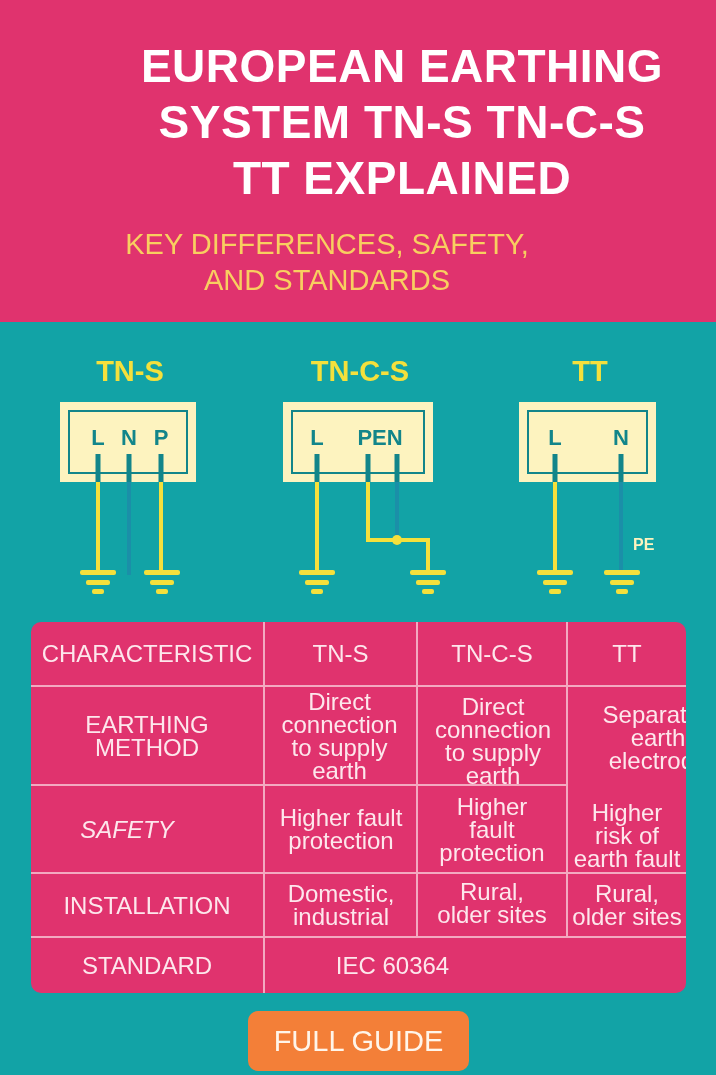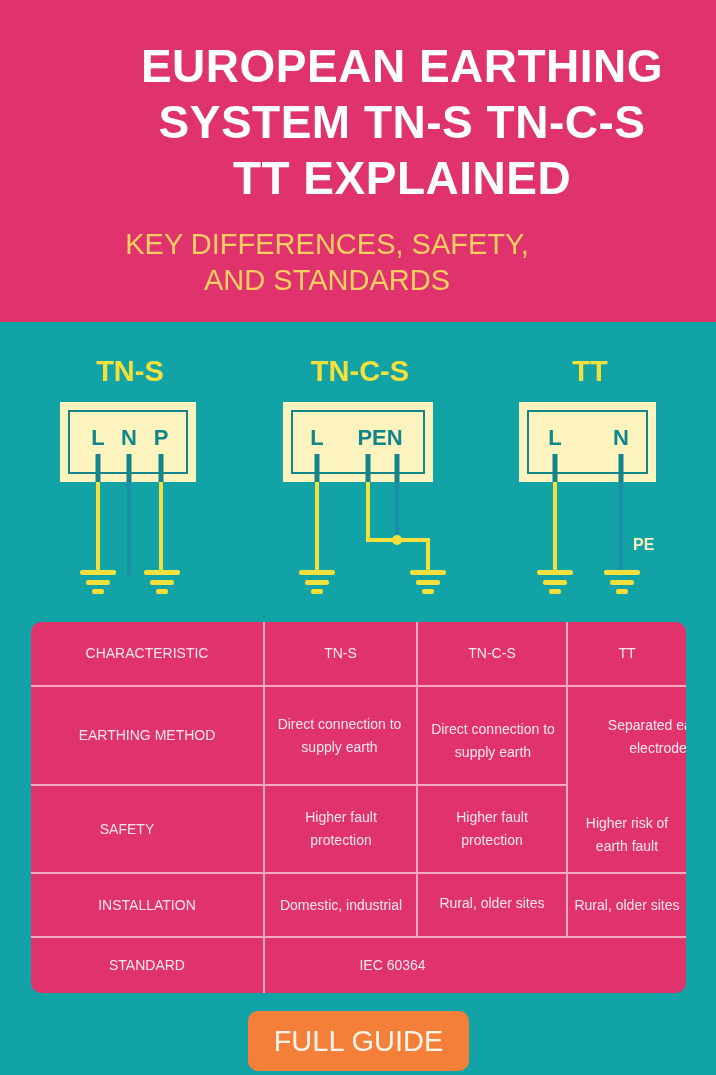--- a/index.html
+++ b/index.html
@@ -3,21 +3,21 @@
 <meta charset="utf-8">
 <style>
   html,body{margin:0;padding:0;}
   body{width:716px;height:1075px;position:relative;overflow:hidden;font-family:"Liberation Sans",sans-serif;background:#12a3a6;}
   .header{position:absolute;left:0;top:0;width:716px;height:322px;background:#e0336e;}
   .title{position:absolute;left:0;top:38px;width:716px;text-align:center;color:#ffffff;font-weight:bold;font-size:46px;line-height:56px;letter-spacing:0.5px;padding-left:44px;}
   .subtitle{position:absolute;left:0;top:226px;width:654px;text-align:center;color:#f8cf60;font-size:29px;line-height:36px;}
   .teal{position:absolute;left:0;top:322px;width:716px;height:753px;background:#12a3a6;}
   .dlabel{position:absolute;color:#f4e03c;font-weight:bold;font-size:29px;text-align:center;}
   .table{position:absolute;left:31px;top:622px;width:655px;height:371px;background:#e0336e;border-radius:10px;overflow:hidden;}
-  .cell{position:absolute;display:flex;align-items:center;justify-content:center;text-align:center;color:#fde7ec;font-size:14px;line-height:23px;box-sizing:border-box;}
+  .cell{position:absolute;display:flex;align-items:center;justify-content:center;text-align:center;color:#fde7ec;font-size:24px;line-height:23px;box-sizing:border-box;}
   .vl{position:absolute;width:2px;background:#f3a9c0;}
   .hl{position:absolute;height:2px;background:#f3a9c0;}
   .btn{position:absolute;left:248px;top:1011px;width:221px;height:60px;background:#f37f38;border-radius:10px;color:#fff5ea;font-weight:normal;font-size:29px;display:flex;align-items:center;justify-content:center;}
 </style>
 </head>
 <body>
 
 <div class="header">
   <div class="title">
     <div>EUROPEAN EARTHING</div>
@@ -119,21 +119,21 @@
   <div class="cell" style="left:0;top:0;width:232px;height:63px;">CHARACTERISTIC</div>
   <div class="cell" style="left:234px;top:0;width:151px;height:63px;">TN-S</div>
   <div class="cell" style="left:387px;top:0;width:148px;height:63px;">TN-C-S</div>
   <div class="cell" style="left:537px;top:0;width:118px;height:63px;">TT</div>
 
   <div class="cell" style="left:0;top:65px;width:232px;height:97px;">EARTHING METHOD</div>
   <div class="cell" style="left:240px;top:65px;width:137px;height:97px;">Direct connection to supply earth</div>
   <div class="cell" style="left:392px;top:70px;width:140px;height:97px;">Direct connection to supply earth</div>
   <div class="cell" style="left:571px;top:65px;width:112px;height:100px;">Separated earth electrode</div>
 
-  <div class="cell" style="left:0;top:164px;width:192px;height:86px;">SAFETY</div>
+  <div class="cell" style="left:0;top:164px;width:192px;height:86px;font-style:italic;">SAFETY</div>
   <div class="cell" style="left:245px;top:164px;width:130px;height:86px;">Higher fault protection</div>
   <div class="cell" style="left:400px;top:164px;width:122px;height:86px;">Higher fault protection</div>
   <div class="cell" style="left:540px;top:170px;width:112px;height:86px;">Higher risk of earth fault</div>
 
   <div class="cell" style="left:0;top:252px;width:232px;height:62px;">INSTALLATION</div>
   <div class="cell" style="left:245px;top:252px;width:130px;height:62px;">Domestic, industrial</div>
   <div class="cell" style="left:400px;top:250px;width:122px;height:62px;">Rural, older sites</div>
   <div class="cell" style="left:540px;top:252px;width:112px;height:62px;">Rural, older sites</div>
 
   <div class="cell" style="left:0;top:316px;width:232px;height:55px;">STANDARD</div>

